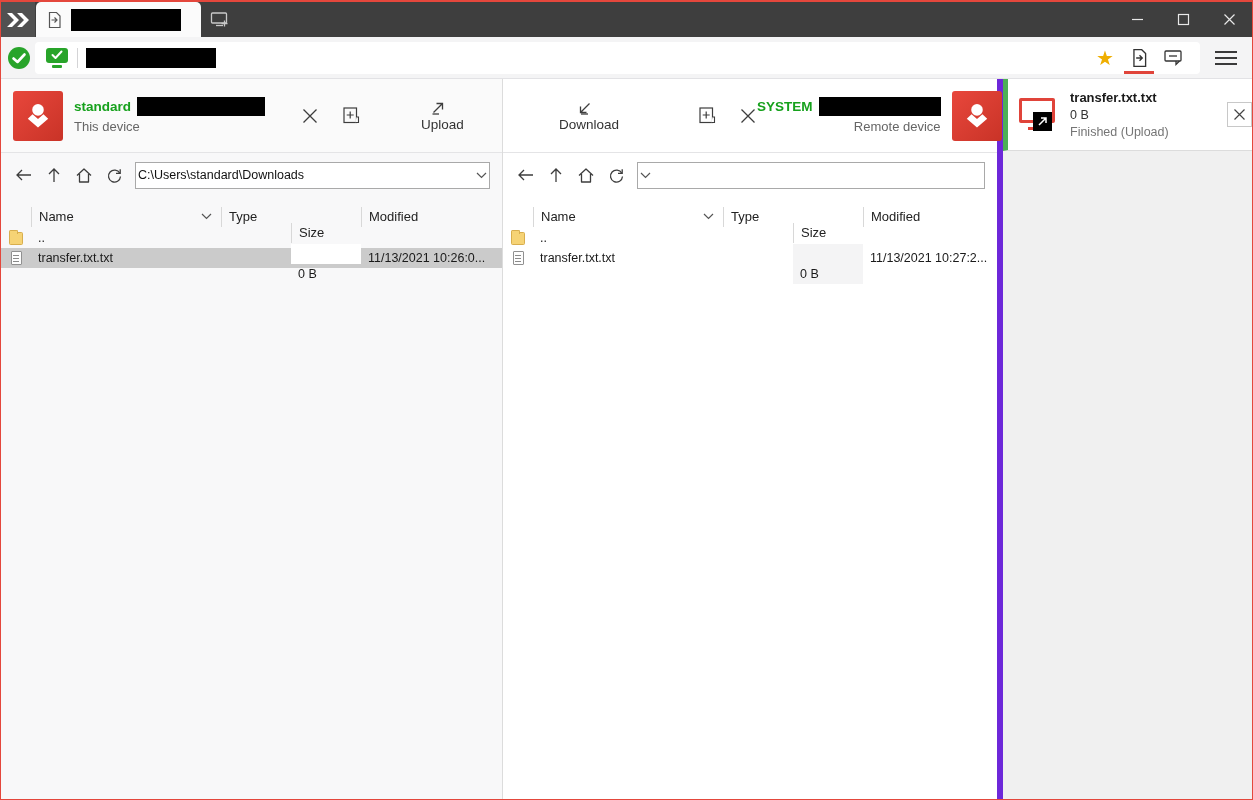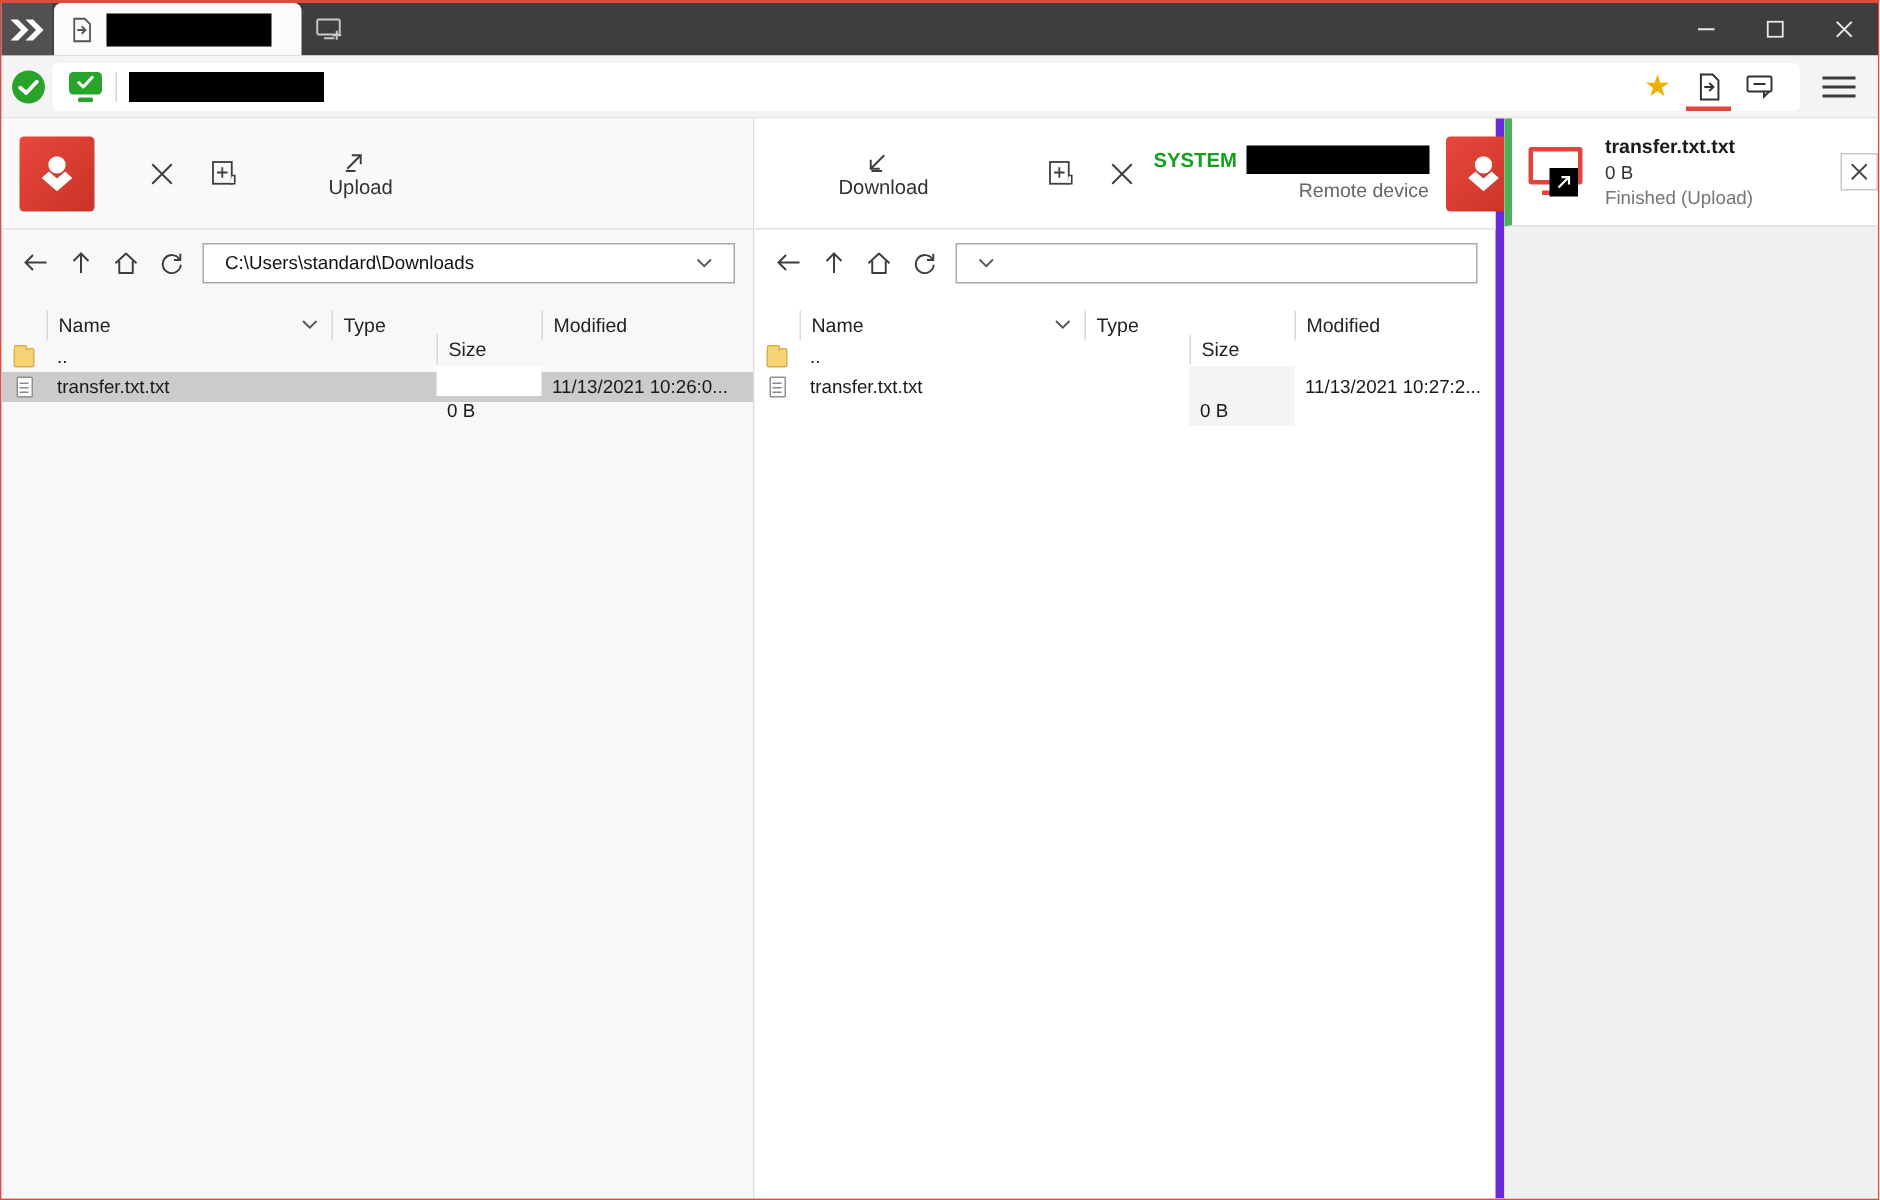--- a/index.html
+++ b/index.html
@@ -47,34 +47,34 @@
   .panel.right { width:500px; background:#ffffff; border-right:6px solid #6d28d9; }
   .sidebar { flex:1; background:#f0f0f0; display:flex; flex-direction:column; }
 
   .panel-header { height:74px; border-bottom:1px solid #e4e4e6; display:flex; align-items:center; flex:0 0 auto; }
   .panel.left .panel-header { background:#fafafa; }
   .panel.right .panel-header { background:#fff; }
 
   .ad-logo { width:50px; height:50px; border-radius:3px; background:linear-gradient(135deg,#e8473c,#c93327);
              display:flex; align-items:center; justify-content:center; flex:0 0 auto; }
   .dev-texts { display:flex; flex-direction:column; gap:3px; margin:0 0 0 11px; }
-  .dev-texts.right-al { align-items:flex-end; margin:0 11px 0 12px; }
+  .dev-texts.right-al { align-items:flex-end; margin:0 11px 0 0; }
   .dev-name-row { display:flex; align-items:center; gap:6px; }
   .dev-name { color:#16a11c; font-weight:bold; font-size:13.5px; }
   .dev-redact { width:128px; height:19px; }
   .dev-sub { color:#666; font-size:13px; }
 
   .hbtn { display:flex; align-items:center; justify-content:center; color:#3d3d3d; cursor:default;flex-direction:column; }
   .hbtn .lbl { font-size:13.5px; color:#333; margin-left:8px; }
 
   
   .nav-row { height:44px; display:flex; align-items:center; padding:0 12px 0 8px; flex:0 0 auto; }
   .nav-ico { width:30px; height:30px; display:flex; align-items:center; justify-content:center; color:#3d3d3d; }
   .combo { flex:1; height:27px; margin-left:6px; background:#fff; border:1px solid #a9a9a9;
-           display:flex; align-items:center; padding:0 14px; }
+           display:flex; align-items:center; padding:0 2px; }
   .combo .path { flex:1; font-size:12.5px; color:#111; white-space:nowrap; overflow:hidden; }
   .combo .chev { color:#555; }
 
   
   .tbl { margin-top:8px; font-size:12.5px; }
   .trow { display:flex; height:20px; align-items:center; }
   .thead { height:23px; font-size:13px; color:#222; }
   .cell { height:100%; display:flex; align-items:center; padding:0 7px; overflow:hidden; white-space:nowrap; }
   .c-ico  { width:30px; justify-content:center; padding:0; }
   .c-name { width:190px; }
@@ -208,20 +208,27 @@
   <div class="main">
 
     <div class="panel left">
       <div class="panel-header">
         <div class="ad-logo" style="margin-left:12px">
           <svg width="34" height="34" viewBox="0 0 50 50">
             <circle cx="25" cy="16" r="8.5" fill="#fff"></circle>
             <polygon points="10,29 17,22.5 25,29.5 33,22.5 40,29 25,42" fill="#fff"></polygon>
           </svg>
         </div>
+        <div class="dev-texts">
+          <div class="dev-name-row">
+            <span class="dev-name">standard</span>
+            <span class="redact dev-redact"></span>
+          </div>
+          <span class="dev-sub">This device</span>
+        </div>
         <div class="hbtn" style="margin-left:36px">
           <svg width="18" height="18" viewBox="0 0 18 18">
               <path d="M2.5 2.5 L15.5 15.5 M15.5 2.5 L2.5 15.5" stroke="#3d3d3d" stroke-width="1.3"></path>
             </svg>
         </div>
         <div class="hbtn" style="margin-left:22px">
           <svg width="20" height="21" viewBox="0 0 20 21">
             <rect x="3" y="3" width="12.5" height="14.5" fill="none" stroke="#3d3d3d" stroke-width="1.2"></rect>
             <path d="M9.2 6.5 v7 M5.7 10 h7" stroke="#3d3d3d" stroke-width="1.2"></path>
             <path d="M15.5 12 h2 v5.5 h-3" fill="#fafafa" stroke="#3d3d3d" stroke-width="1.1"></path>

